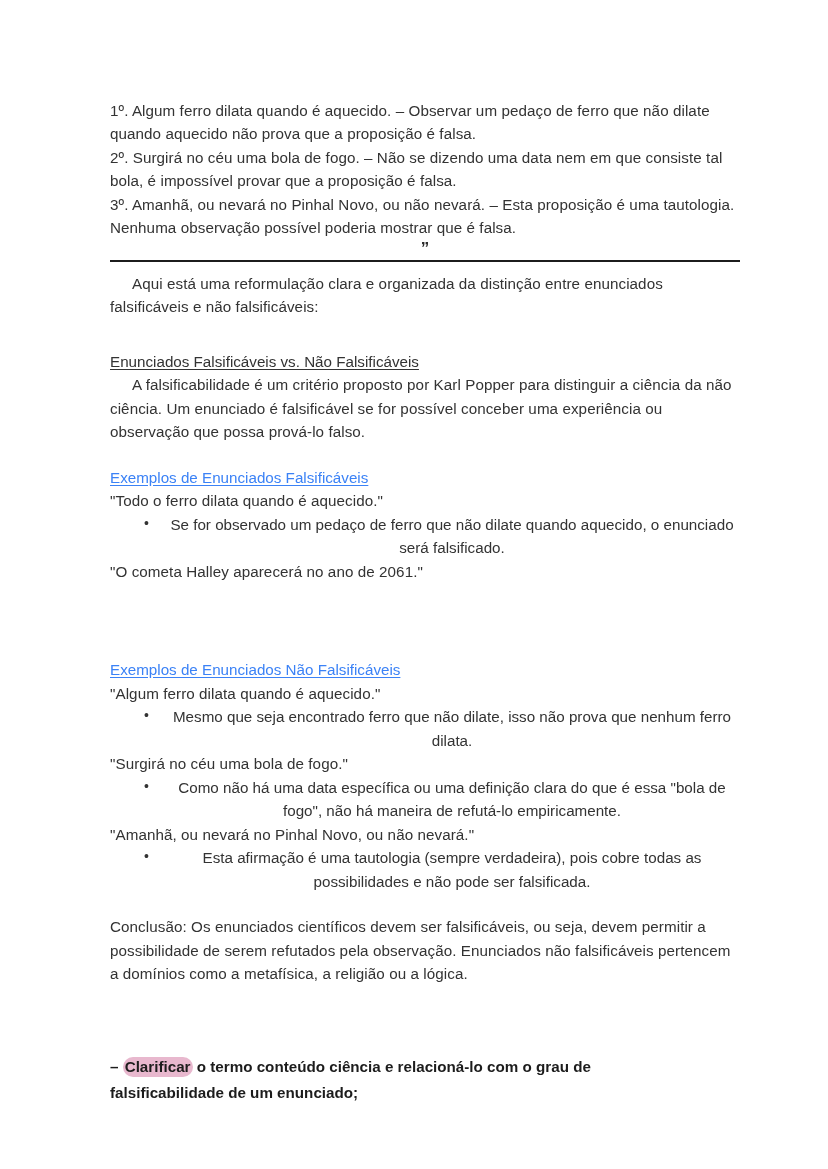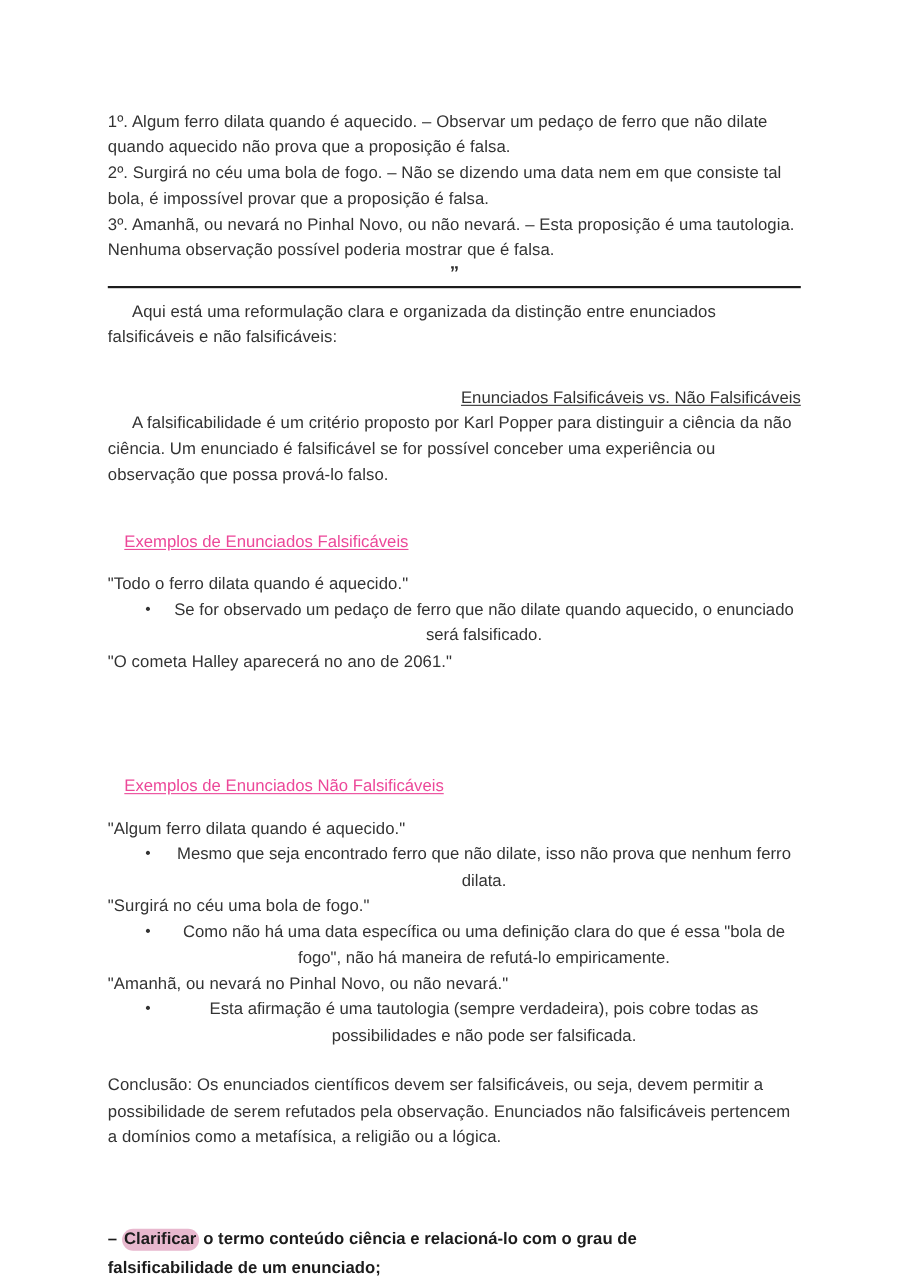--- a/index.html
+++ b/index.html
@@ -13,21 +13,21 @@
     height: 1169px;
     position: relative;
     overflow: hidden;
     font-family: "Liberation Sans", "DejaVu Sans", sans-serif;
     color: #333333;
     -webkit-font-smoothing: antialiased;
   }
 
   .page {
     position: absolute;
-    left: 98px;
+    left: 110px;
     top: 0;
     width: 630px;
   }
 
   
   .para {
     font-size: 15.2px;
     line-height: 1.545;
     margin: 0;
     color: #333333;
@@ -67,33 +67,33 @@
     top: 14px;
     height: 0;
     border-top: 2.2px solid #1c1c1c;
     z-index: 1;
   }
 
   
   .heading-center {
     font-size: 15.2px;
     line-height: 1.545;
-    text-align: right;
+    text-align: left;
     text-decoration: underline;
     text-underline-offset: 2px;
     margin: 0;
     color: #333333;
   }
   .heading-sub {
     font-size: 15.2px;
     line-height: 1.545;
     text-decoration: underline;
     text-underline-offset: 2px;
-    margin: 15px;
-    color: #ec4899;
+    margin: 0;
+    color: #3b82f6;
   }
   .conclusion-label {
     text-underline-offset: 2px;
   }
 
   
   ul.bullets {
     list-style: none;
     margin: 0;
     padding: 0;

